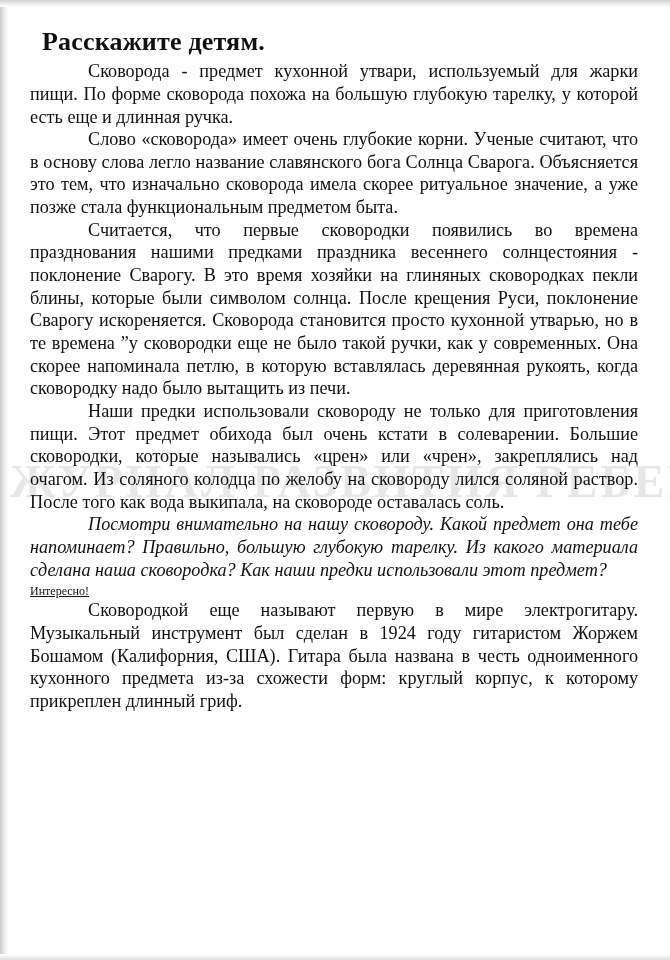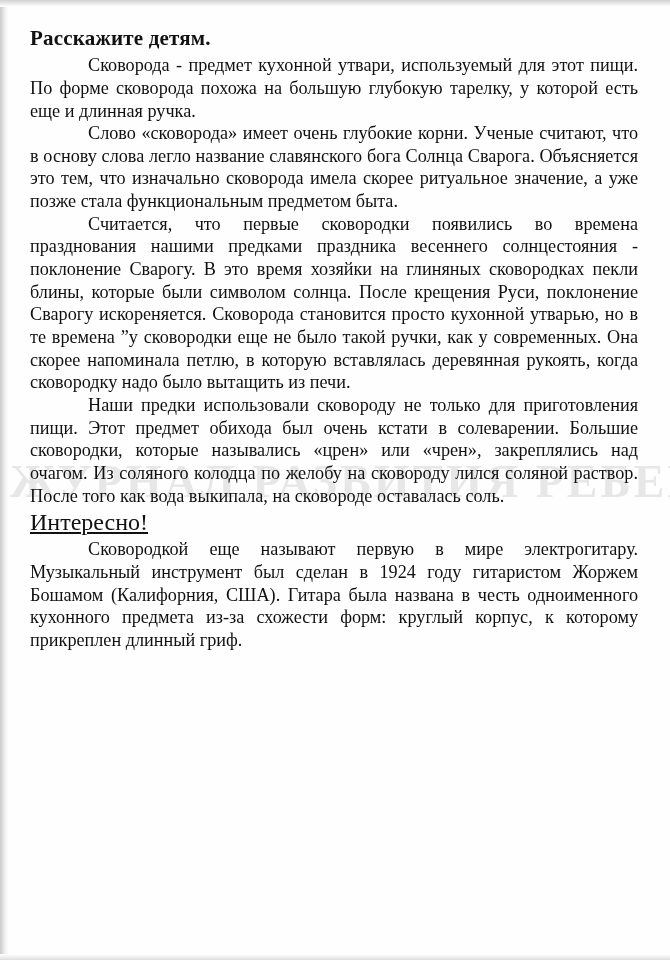--- a/index.html
+++ b/index.html
@@ -45,41 +45,41 @@
     height: 6px;
     background: linear-gradient(to top, #dedede 0%, #fafafa 80%, #ffffff 100%);
   }
   .content {
     position: absolute;
     left: 30px;
     top: 26px;
     width: 608px;
   }
   .heading {
-    font-size: 21px;
+    font-size: 26px;
     font-weight: bold;
     letter-spacing: 0.2px;
-    margin: 0 0 3px 0;
+    margin: 0 0 3px 12px;
     line-height: 1.2;
   }
   p.para {
     margin: 0 0 0 0;
     font-size: 18.2px;
     line-height: 1.245;
     text-align: justify;
     text-indent: 58px;
     -webkit-hyphens: none;
     hyphens: none;
   }
   p.italic {
     font-style: italic;
     text-indent: 58px;
   }
   .interesting {
-    font-size: 24px;
+    font-size: 12px;
     line-height: 1.245;
     text-decoration: underline;
     margin: 1px 0 0 0;
     display: inline-block;
   }
   .watermark {
     position: absolute;
     left: 10px;
     top: 455px;
     width: 650px;
@@ -100,25 +100,26 @@
 <div class="page">
   <div class="edge-left"></div>
   <div class="edge-top"></div>
   <div class="edge-bottom"></div>
 
   <div class="watermark">ЖУРНАЛ РАЗВИТИЯ РЕБЕНКА</div>
 
   <div class="content">
     <h1 class="heading">Расскажите детям.</h1>
 
-    <p class="para">Сковорода - предмет кухонной утвари, используемый для этот пищи. По форме сковорода похожа на большую глубокую тарелку, у которой есть еще и длинная ручка.</p>
+    <p class="para">Сковорода - предмет кухонной утвари, используемый для жарки пищи. По форме сковорода похожа на большую глубокую тарелку, у которой есть еще и длинная ручка.</p>
     <p class="para">Слово «сковорода» имеет очень глубокие корни. Ученые считают, что в основу слова легло название славянского бога Солнца Сварога. Объясняется это тем, что изначально сковорода имела скорее ритуальное значение, а уже позже стала функциональным предметом быта.</p>
     <p class="para">Считается, что первые сковородки появились во времена празднования нашими предками праздника весеннего солнцестояния - поклонение Сварогу. В это время хозяйки на глиняных сковородках пекли блины, которые были символом солнца. После крещения Руси, поклонение Сварогу искореняется. Сковорода становится просто кухонной утварью, но в те времена ”у сковородки еще не было такой ручки, как у современных. Она скорее напоминала петлю, в которую вставлялась деревянная рукоять, когда сковородку надо было вытащить из печи.</p>
     <p class="para">Наши предки использовали сковороду не только для приготовления пищи. Этот предмет обихода был очень кстати в солеварении. Большие сковородки, которые назывались «црен» или «чрен», закреплялись над очагом. Из соляного колодца по желобу на сковороду лился соляной раствор. После того как вода выкипала, на сковороде оставалась соль.</p>
 
+    <p class="para italic">Посмотри внимательно на нашу сковороду. Какой предмет она тебе напоминает? Правильно, большую глубокую тарелку. Из какого материала сделана наша сковородка? Как наши предки использовали этот предмет?</p>
 
     <div>
       <span class="interesting">Интересно!</span>
     </div>
 
     <p class="para">Сковородкой еще называют первую в мире электрогитару. Музыкальный инструмент был сделан в 1924 году гитаристом Жоржем Бошамом (Калифорния, США). Гитара была названа в честь одноименного кухонного предмета из-за схожести форм: круглый корпус, к которому прикреплен длинный гриф.</p>
   </div>
 </div>
 
 </body></html>

